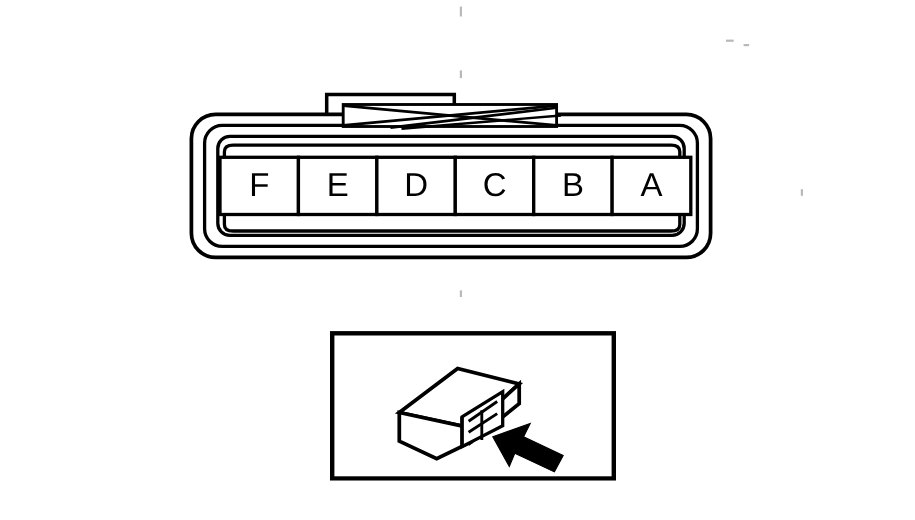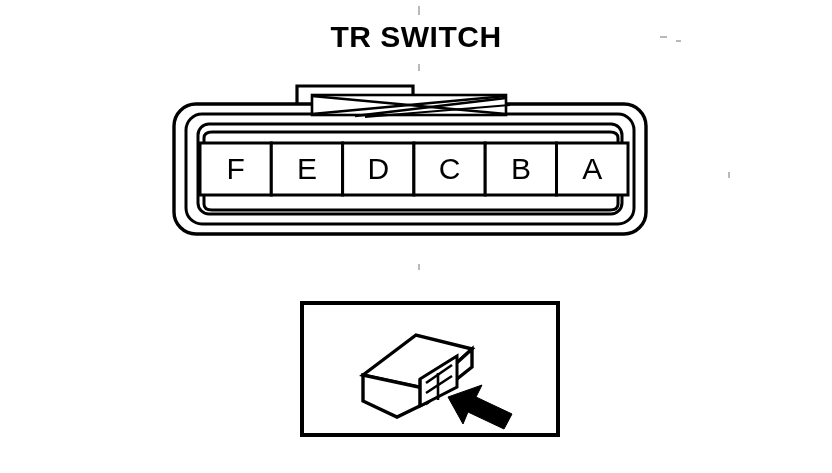--- a/index.html
+++ b/index.html
@@ -77,21 +77,20 @@
   .scan-speck {
     position: absolute;
     background: #b9b9b9;
   }
 </style>
 </head>
 <body>
 
 <div id="page">
 
-  <div id="diagram-title">TR SWITCH</div>
 
   <svg id="connector-front-view" viewBox="0 0 500 180" xmlns="http://www.w3.org/2000/svg">
 
     <path d="M 137 58 L 137 14 L 253 14 L 253 58" fill="none" stroke="#000000" stroke-width="3.2" stroke-linejoin="miter" stroke-linecap="butt"></path>
 
     <rect x="14" y="32" width="472" height="130" rx="22" ry="22" fill="#ffffff" stroke="#000000" stroke-width="3.4"></rect>
 
     <rect x="26" y="42" width="448" height="110" rx="16" ry="16" fill="#ffffff" stroke="#000000" stroke-width="3"></rect>
 
     <rect x="38" y="52" width="424" height="90" rx="11" ry="11" fill="#ffffff" stroke="#000000" stroke-width="3"></rect>

